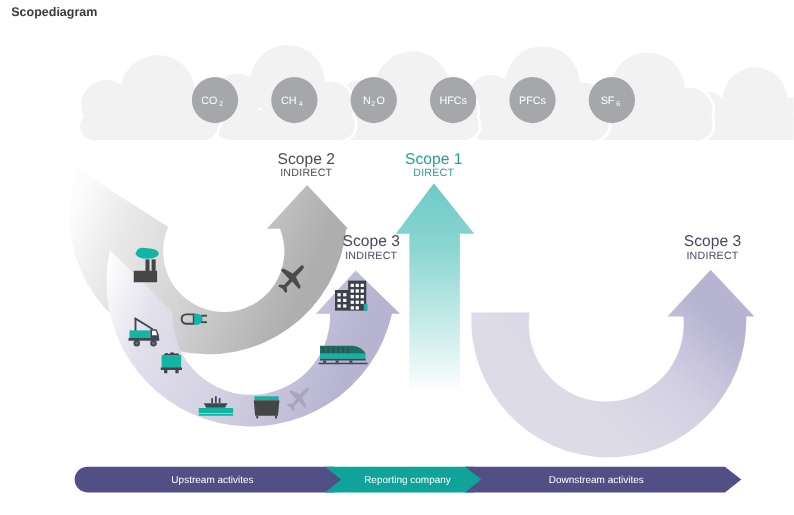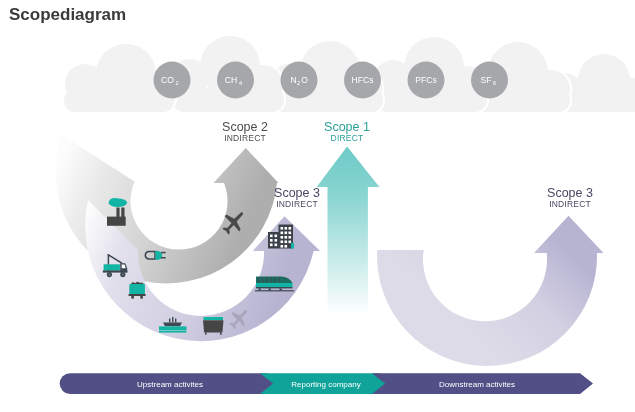--- a/index.html
+++ b/index.html
@@ -1,18 +1,18 @@
 <!DOCTYPE html>
 <html><head>
 <meta charset="utf-8">
 <style>
 html,body{margin:0;padding:0;background:#fff;}
 body{width:635px;height:412px;font-family:"Liberation Sans",sans-serif;overflow:hidden;}
 #page{position:relative;width:635px;height:412px;background:#fff;}
-#title{position:absolute;left:9px;top:5px;font-size:17px;font-weight:bold;color:#3a3a3a;}
+#title{position:absolute;left:9px;top:5px;font-size:10px;font-weight:bold;color:#3a3a3a;}
 svg#main{position:absolute;left:0;top:0;}
 text{font-family:"Liberation Sans",sans-serif;}
 .scope-name{font-size:12.5px;}
 .scope-sub{font-size:8.5px;letter-spacing:.2px;}
 .gaslbl{font-size:8.6px;fill:#fff;}
 .gassub{font-size:5.6px;fill:#fff;}
 .barlbl{font-size:8px;fill:#ffffff;}
 </style>
 </head>
 <body>

